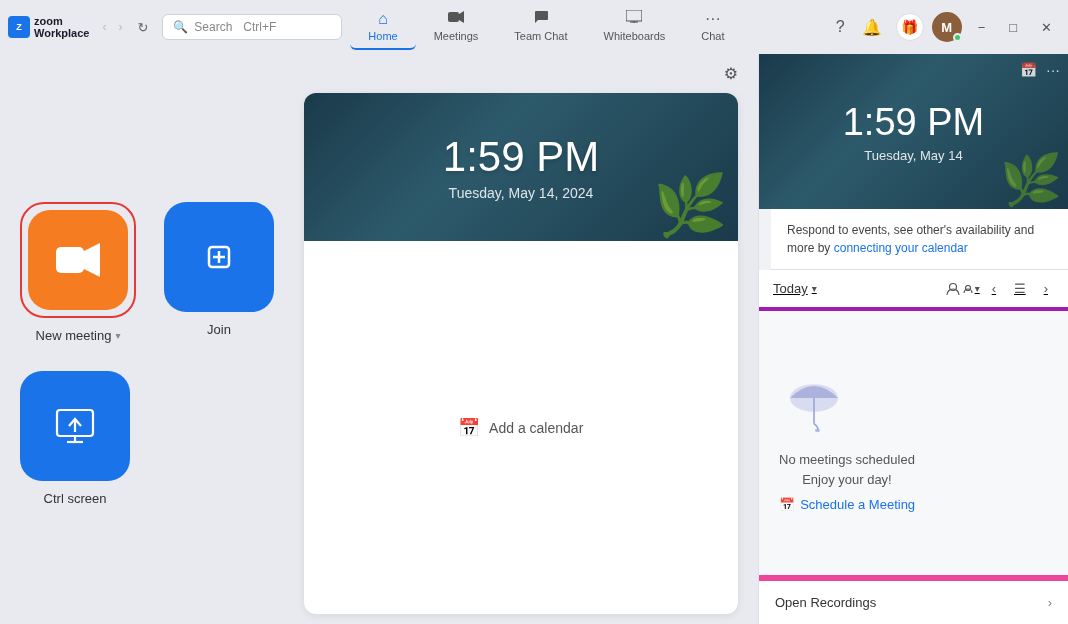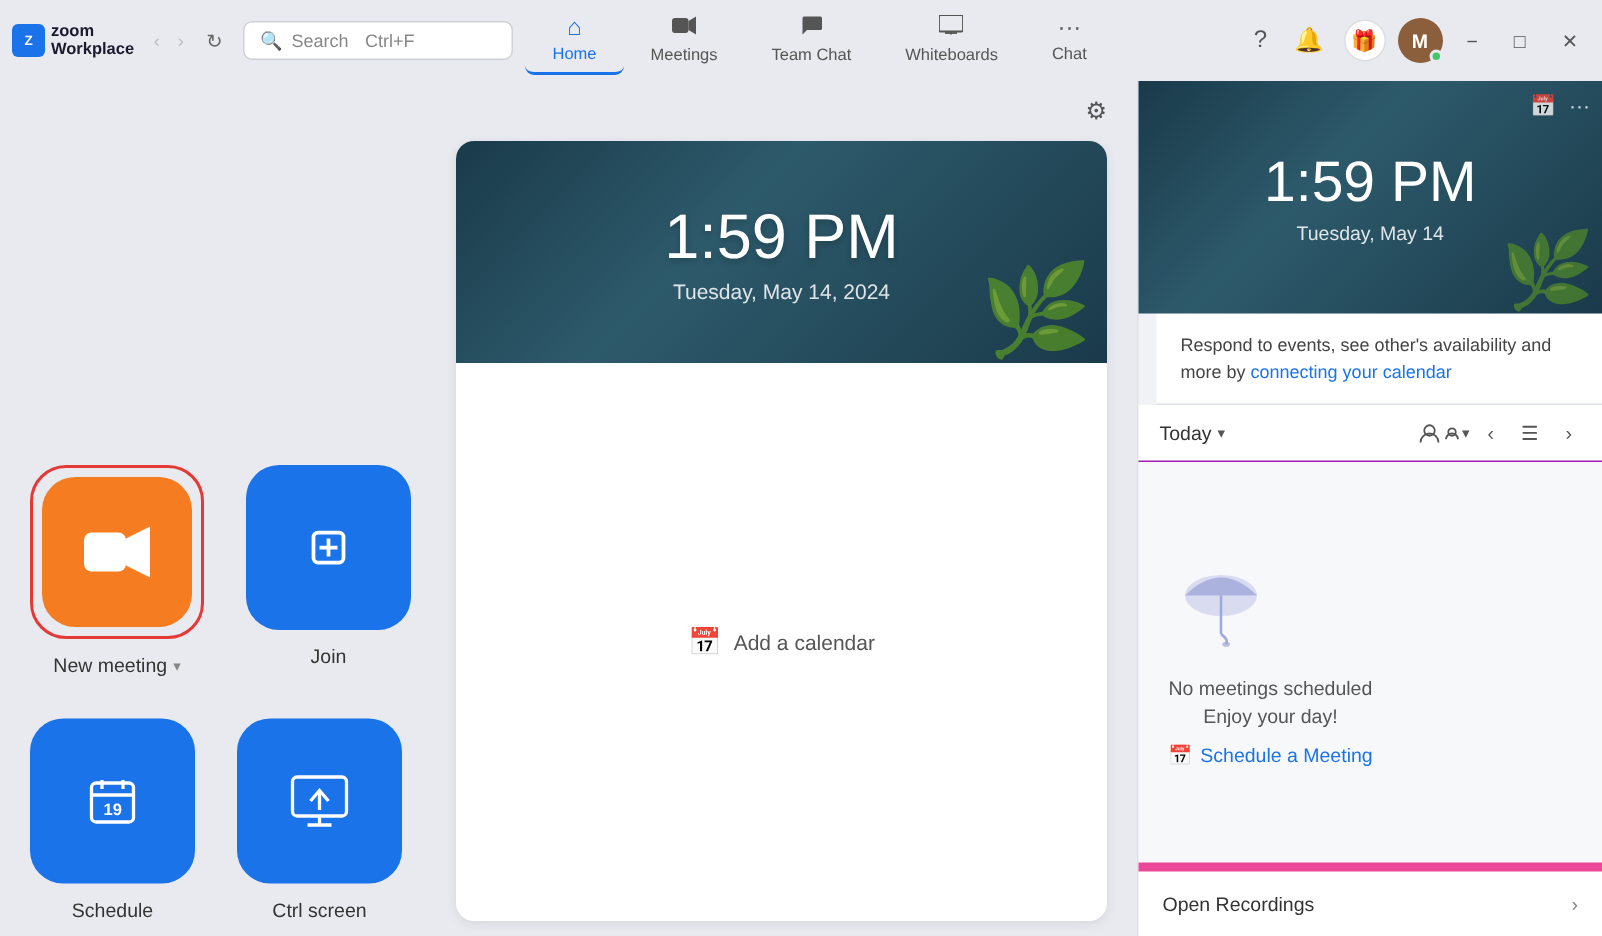--- a/index.html
+++ b/index.html
@@ -200,21 +200,21 @@
       gap: 0;
       padding: 0 20px;
     }
 
     
     .action-buttons {
       display: flex;
       flex-direction: column;
       gap: 28px;
       margin-right: 30px;
-      justify-content: flex-end;
+      justify-content: center;
     }
 
     .action-row {
       display: flex;
       gap: 28px;
     }
 
     .action-item {
       display: flex;
       flex-direction: column;
@@ -389,22 +389,23 @@
     .calendar-connect a {
       color: #1a73e8;
       text-decoration: none;
     }
 
     .calendar-nav {
       display: flex;
       align-items: center;
       padding: 8px 14px;
       background: #fff;
-      border-bottom: 1px solid #a21caf;
+      border-bottom: 4px solid #a21caf;
       gap: 6px;
+      text-decoration: underline;
     }
 
     .today-btn {
       display: flex;
       align-items: center;
       gap: 4px;
       font-size: 13px;
       color: #333;
       background: none;
       border: none;
@@ -640,34 +641,20 @@
               </svg>
             </button>
             <div class="action-item-label">
               <span>Join</span>
             </div>
           </div>
         </div>
 
         <div class="action-row">
 
-          <div class="action-item">
-            <button class="action-btn btn-blue" style="width:110px;height:110px;">
-              <svg width="40" height="40" viewBox="0 0 40 40" fill="none">
-                <rect x="6" y="8" width="28" height="26" rx="3" fill="none" stroke="white" stroke-width="2.2"></rect>
-                <line x1="13" y1="6" x2="13" y2="12" stroke="white" stroke-width="2.2"></line>
-                <line x1="27" y1="6" x2="27" y2="12" stroke="white" stroke-width="2.2"></line>
-                <line x1="6" y1="16" x2="34" y2="16" stroke="white" stroke-width="2.2"></line>
-                <text x="14" y="29" fill="white" font-size="11" font-weight="700" font-family="sans-serif">19</text>
-              </svg>
-            </button>
-            <div class="action-item-label">
-              <span>Schedule</span>
-            </div>
-          </div>
 
           <div class="action-item">
             <button class="action-btn btn-blue" style="width:110px;height:110px;">
               <svg width="40" height="36" viewBox="0 0 40 36" fill="none">
                 <rect x="2" y="2" width="36" height="26" rx="3" fill="none" stroke="white" stroke-width="2.2"></rect>
                 <line x1="20" y1="28" x2="20" y2="34" stroke="white" stroke-width="2.2"></line>
                 <line x1="12" y1="34" x2="28" y2="34" stroke="white" stroke-width="2.2"></line>
                 <polyline points="14,18 20,11 26,18" fill="none" stroke="white" stroke-width="2.2"></polyline>
                 <line x1="20" y1="11" x2="20" y2="24" stroke="white" stroke-width="2.2"></line>
               </svg>

